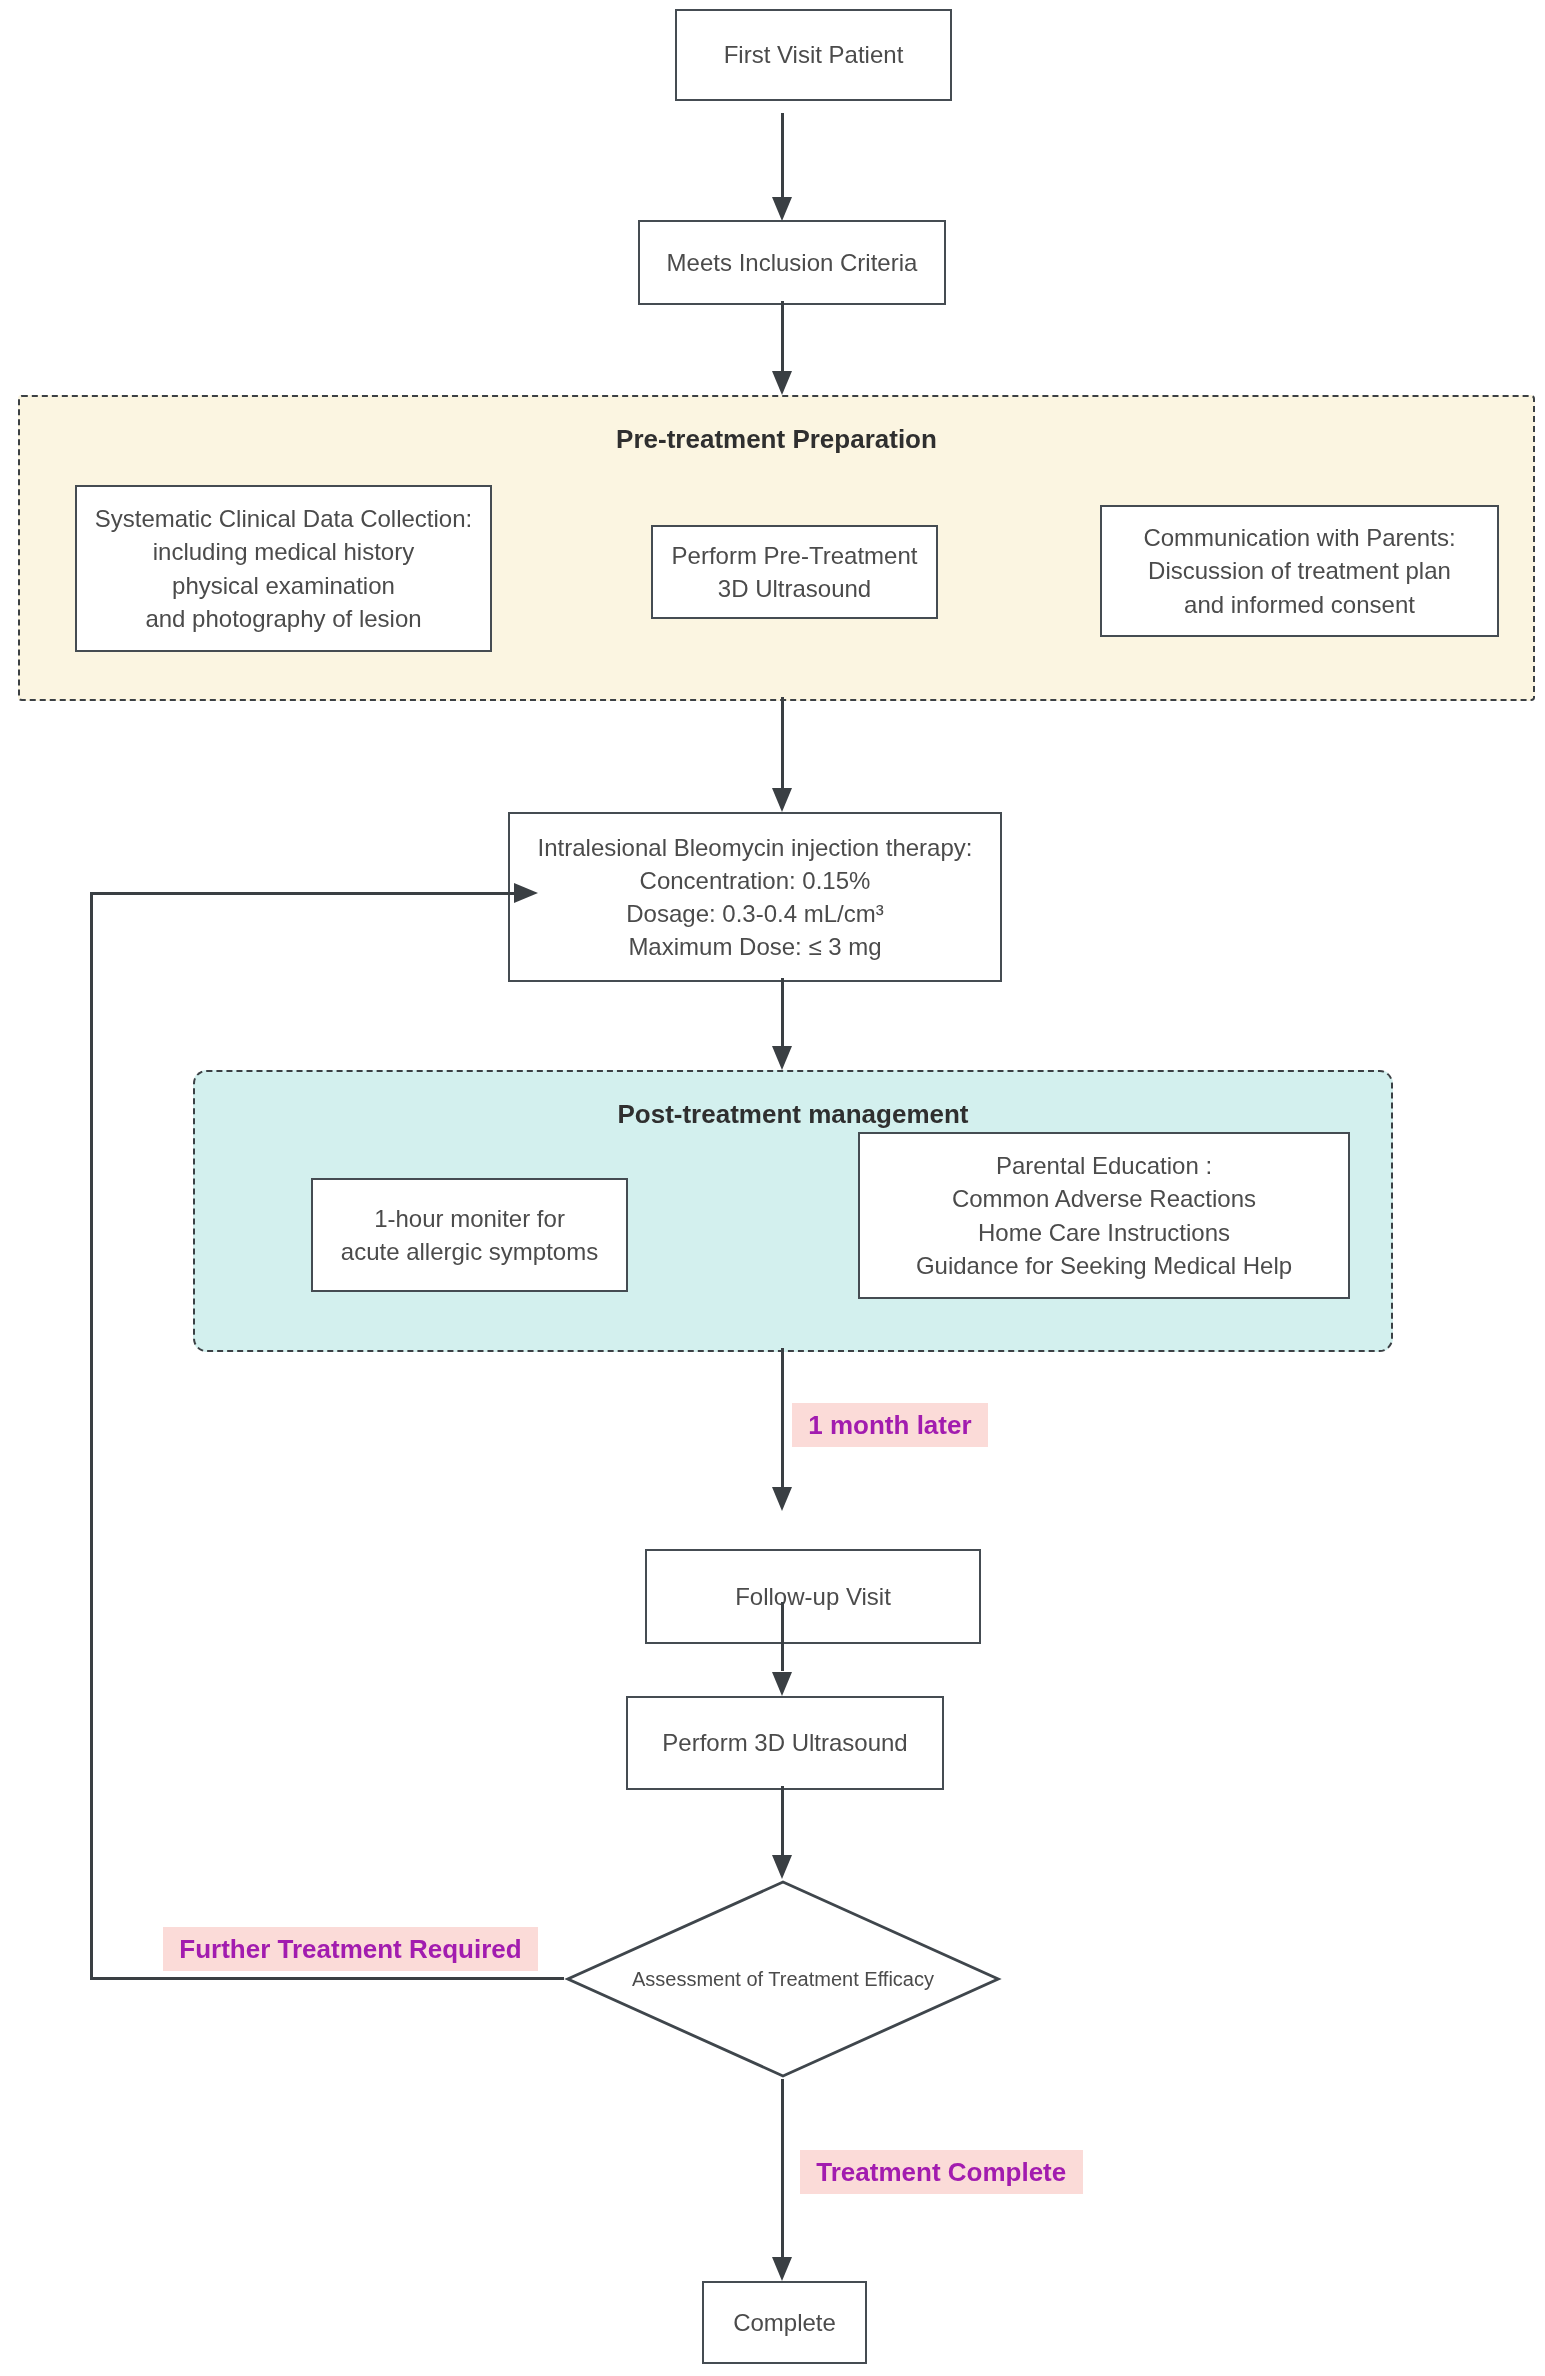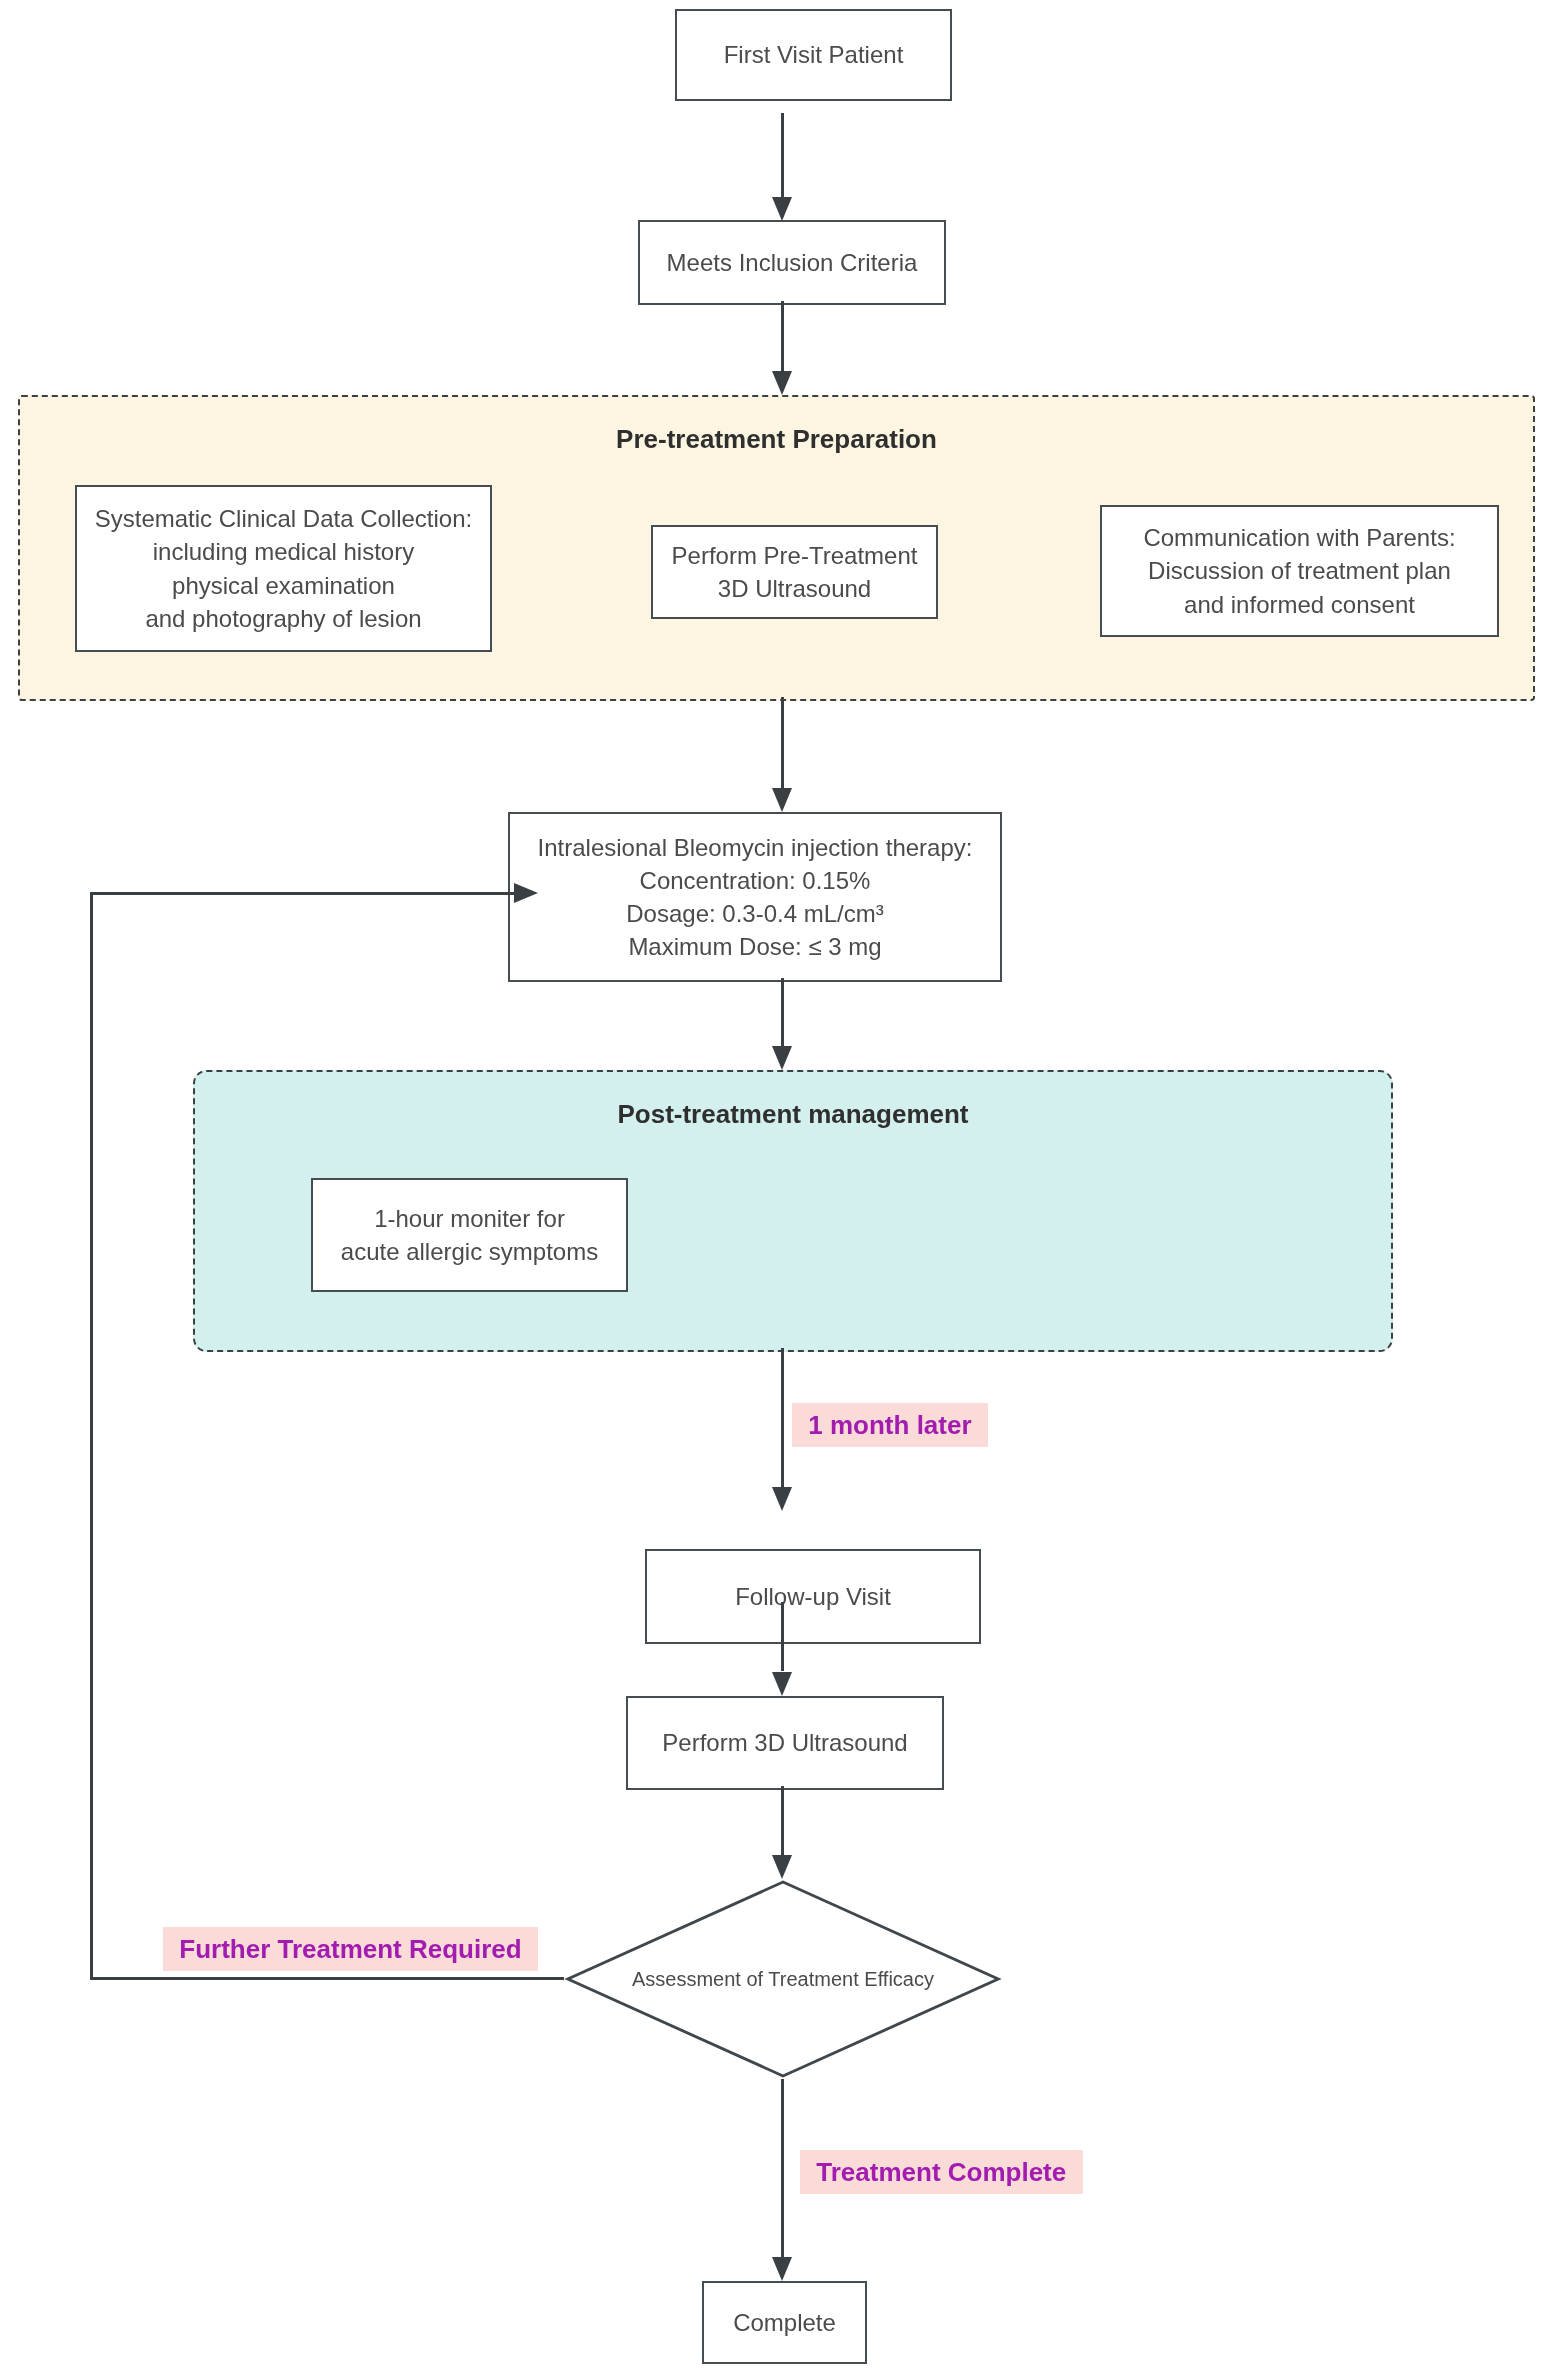--- a/index.html
+++ b/index.html
@@ -132,20 +132,28 @@
     <div class="container-title" style="margin-top:27px;">Post-treatment management</div>
   </div>
 
   <div class="node" style="left:311px;top:1178px;width:313px;height:110px;">
     <div>
       <div>1-hour moniter for</div>
       <div>acute allergic symptoms</div>
     </div>
   </div>
 
+  <div class="node" style="left:858px;top:1132px;width:488px;height:163px;">
+    <div>
+      <div>Parental Education :</div>
+      <div>Common Adverse Reactions</div>
+      <div>Home Care Instructions</div>
+      <div>Guidance for Seeking Medical Help</div>
+    </div>
+  </div>
 
   <div class="vline" style="left:781px;top:1348px;height:139px;"></div>
   <div class="tri-down" style="left:772px;top:1487px;"></div>
   <div class="edge-label" style="left:792px;top:1403px;">1 month later</div>
 
   <div class="node" style="left:645px;top:1511px;width:332px;height:91px;margin-top:38px;">
     <div>Follow-up Visit</div>
   </div>
 
   <div class="vline" style="left:781px;top:1602px;height:69px;"></div>

